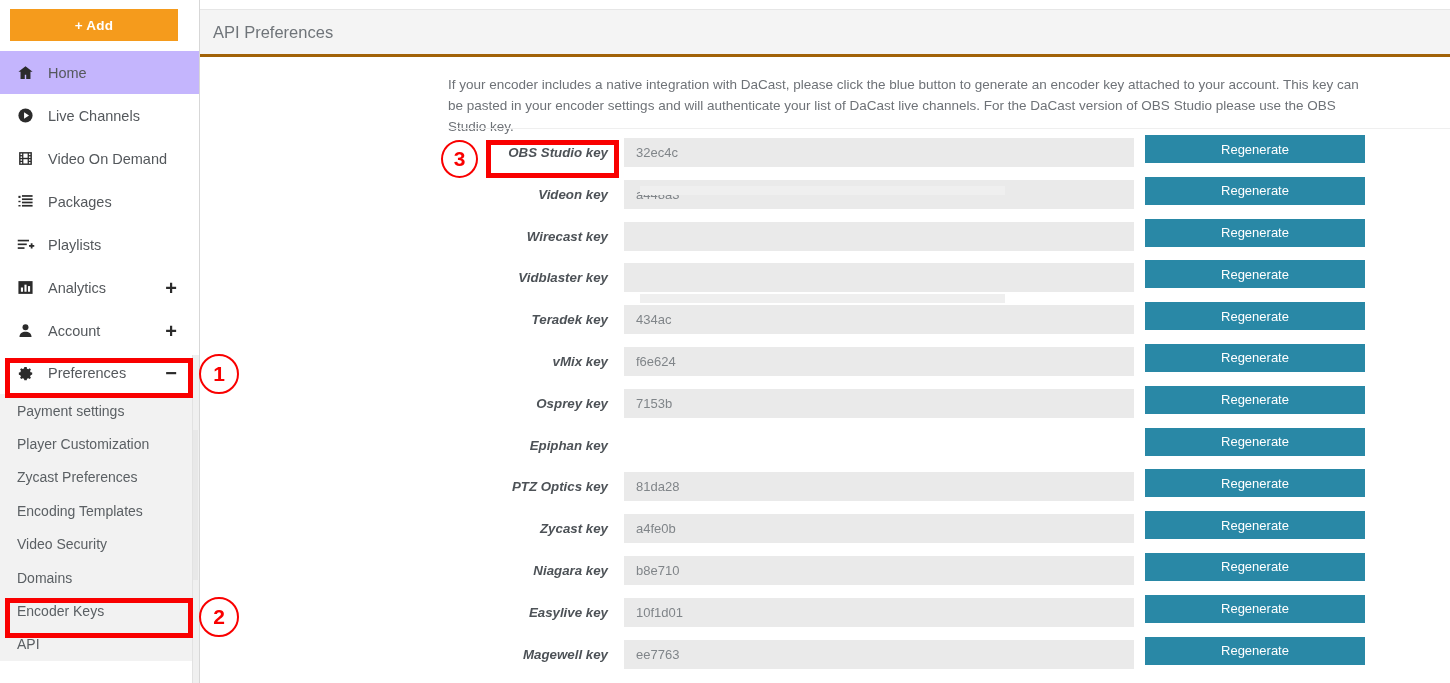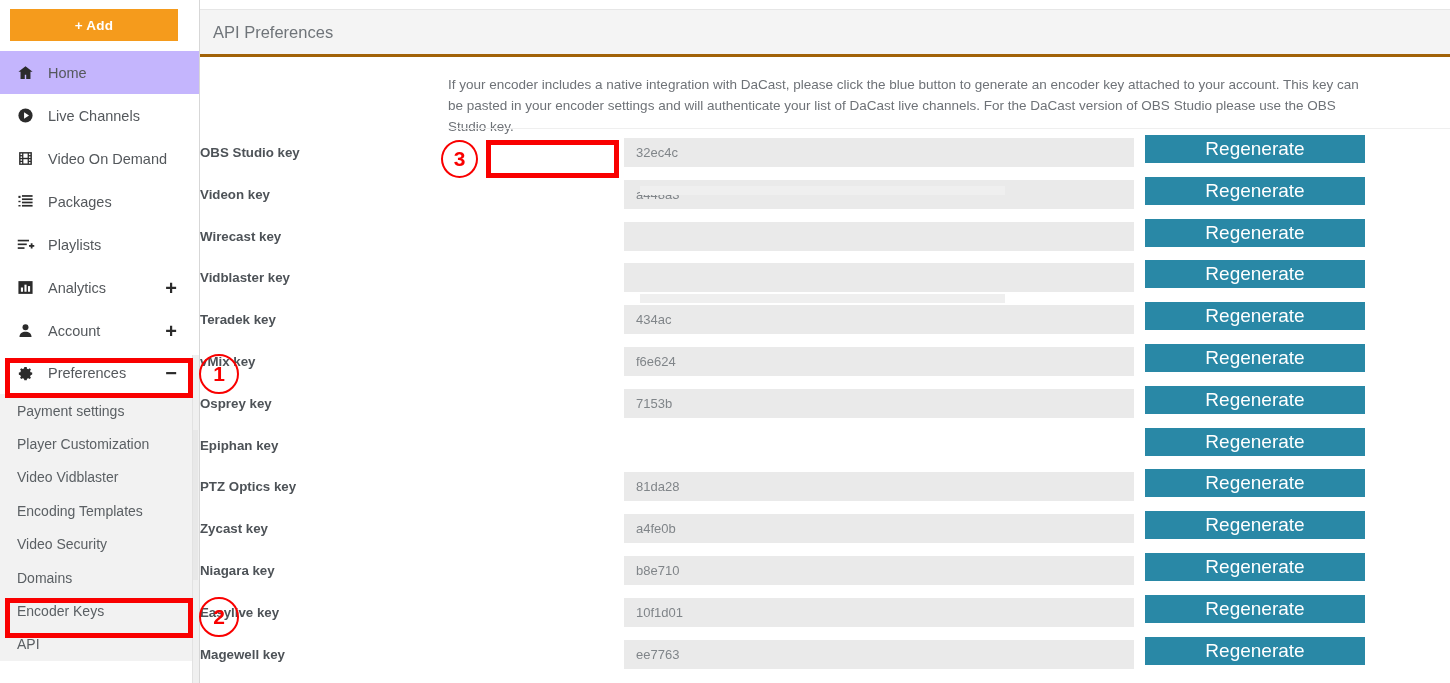--- a/index.html
+++ b/index.html
@@ -164,25 +164,27 @@
   .key-row {
     position: relative;
     height: 41.8px;
   }
   .key-label {
     position: absolute;
     left: 0; top: 0;
     width: 424px;
     height: 29px;
     line-height: 29px;
+    text-align: right;
     padding-right: 16px;
     font-size: 13.3px;
     font-weight: bold;
     color: #4d5257;
     white-space: nowrap;
+    font-style: italic;
   }
   .key-input {
     position: absolute;
     left: 424px; top: 0;
     width: 510px;
     height: 29px;
     background: #eaeaea;
     border: none;
     outline: none;
     font-size: 13px;
@@ -191,21 +193,21 @@
     font-family: "Liberation Sans", sans-serif;
   }
   .key-btn {
     position: absolute;
     left: 945px; top: -3px;
     width: 220px;
     height: 28px;
     background: #2988a6;
     color: #ffffff;
     border: none;
-    font-size: 19px;
+    font-size: 13px;
     cursor: pointer;
     font-family: "Liberation Sans", sans-serif;
   }
   .ghost {
     position: absolute;
     background: #efefef;
     pointer-events: none;
   }
 
   
@@ -349,21 +351,21 @@
     </ul>
 
     <ul class="sub-list">
       <li class="sub-item">
           <span>Payment settings</span>
         </li>
       <li class="sub-item">
           <span>Player Customization</span>
         </li>
       <li class="sub-item">
-          <span>Video Vidblaster</span>
+          <span>Zycast Preferences</span>
         </li>
       <li class="sub-item">
           <span>Encoding Templates</span>
         </li>
       <li class="sub-item">
           <span>Video Security</span>
         </li>
       <li class="sub-item">
           <span>Domains</span>
         </li>

